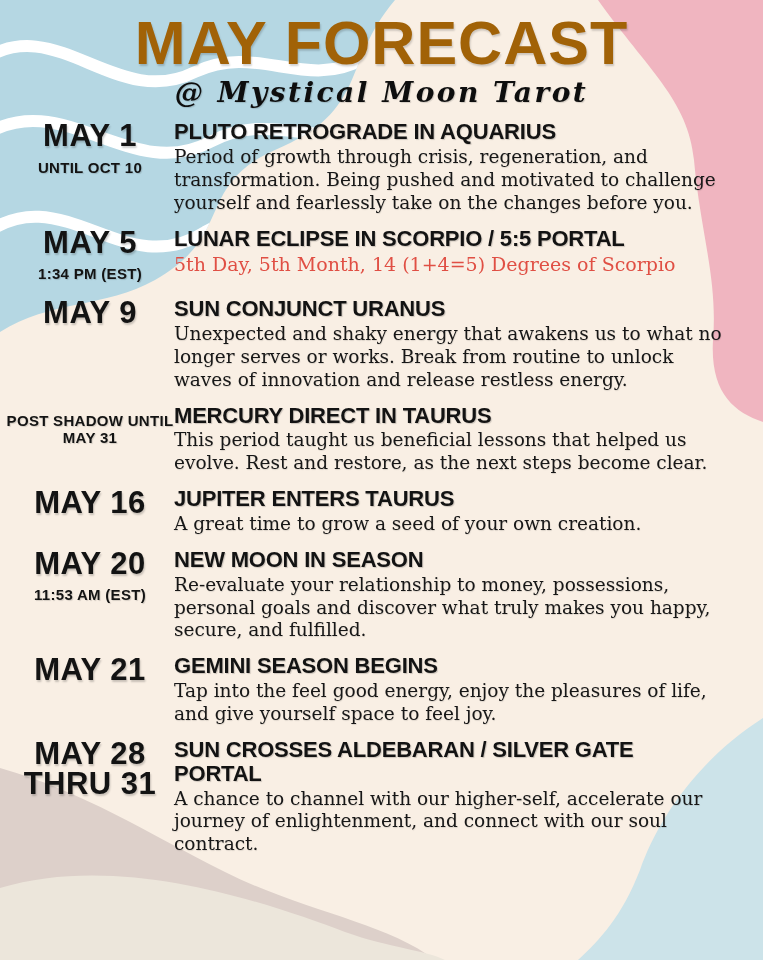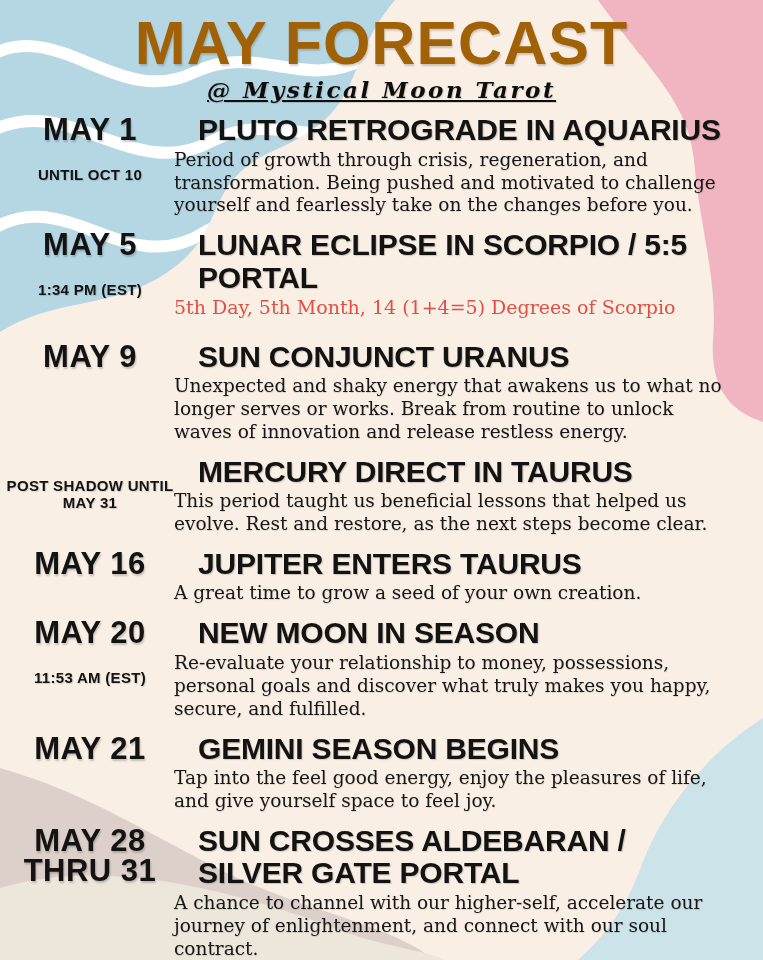--- a/index.html
+++ b/index.html
@@ -18,53 +18,51 @@
   .title{
     font-family:"Liberation Sans",sans-serif;
     font-weight:900;font-size:61px;line-height:1.02;
     letter-spacing:1px;color:#a16207;
     text-shadow:1px 2px 2px rgba(0,0,0,0.18);
     white-space:nowrap;
   }
   .subtitle{
     font-family:"DejaVu Serif",serif;
     font-style:italic;font-weight:700;
-    font-size:23px;letter-spacing:2.5px;
+    font-size:28px;letter-spacing:2.5px;
     margin-top:2px;color:#0e0e0e;
     text-shadow:1px 1px 1px rgba(0,0,0,0.15);
-    text-decoration:underline;
   }
 
   .entries{
     margin-top:11px;
     display:flex;flex-direction:column;gap:12px;
     padding:0 14px 0 6px;
   }
   .entry{display:flex;align-items:flex-start;}
   .entry-date-col{
     width:168px;flex:none;text-align:center;padding-top:1px;
   }
   .date{
     font-weight:900;font-size:31px;line-height:0.98;
     letter-spacing:0.5px;color:#131313;
     text-shadow:1px 2px 2px rgba(0,0,0,0.2);
     white-space:nowrap;
   }
   .date-note{
     font-weight:700;font-size:15px;line-height:1.15;
-    letter-spacing:0.3px;margin-top:20px;color:#131313;
+    letter-spacing:0.3px;margin-top:7px;color:#131313;
     text-shadow:1px 1px 1px rgba(0,0,0,0.15);
   }
   .entry-main{flex:1;padding-right:22px;max-width:552px;}
   .heading{
-    font-weight:900;font-size:30px;line-height:1.08;
+    font-weight:900;font-size:22px;line-height:1.08;
     letter-spacing:-0.2px;color:#131313;
     text-shadow:1px 1px 1px rgba(0,0,0,0.18);
     margin-bottom:2px;
-    margin-left:24px;
   }
   .subheading{
     font-family:"DejaVu Serif",serif;
     font-size:19px;line-height:1.18;
     color:#e04f44;margin-bottom:10px;
   }
   .body-text{
     font-family:"DejaVu Serif",serif;
     font-size:18.5px;line-height:1.24;
     color:#171717;

